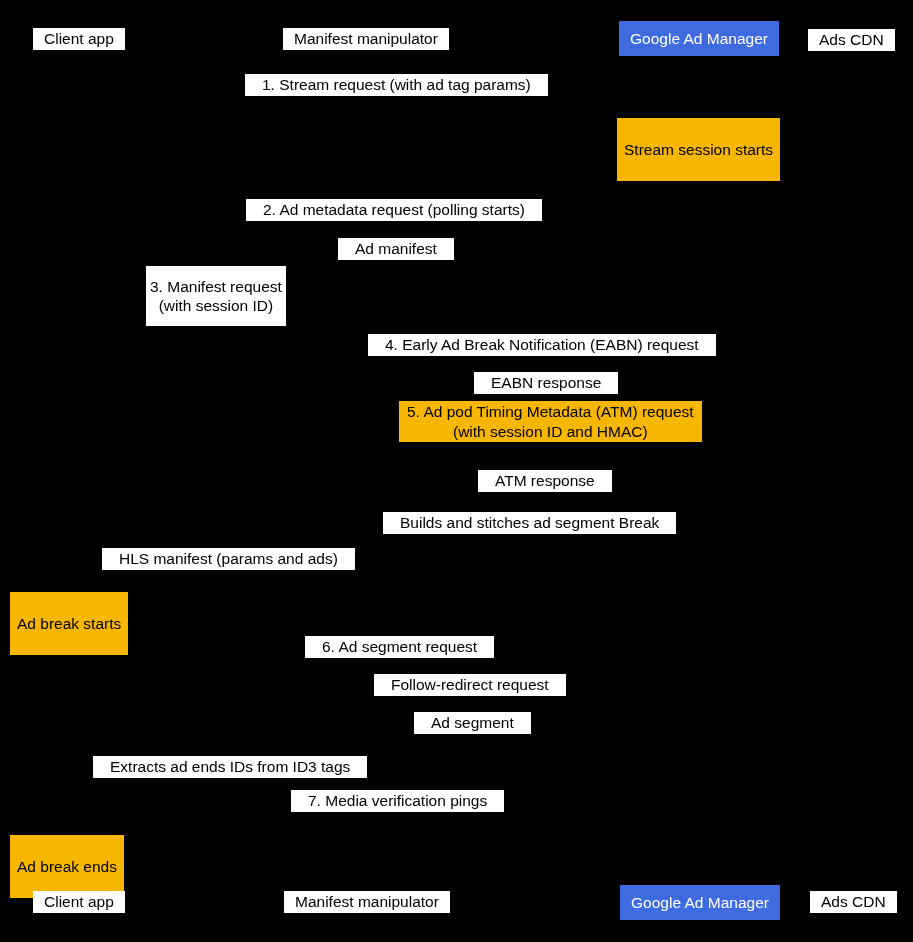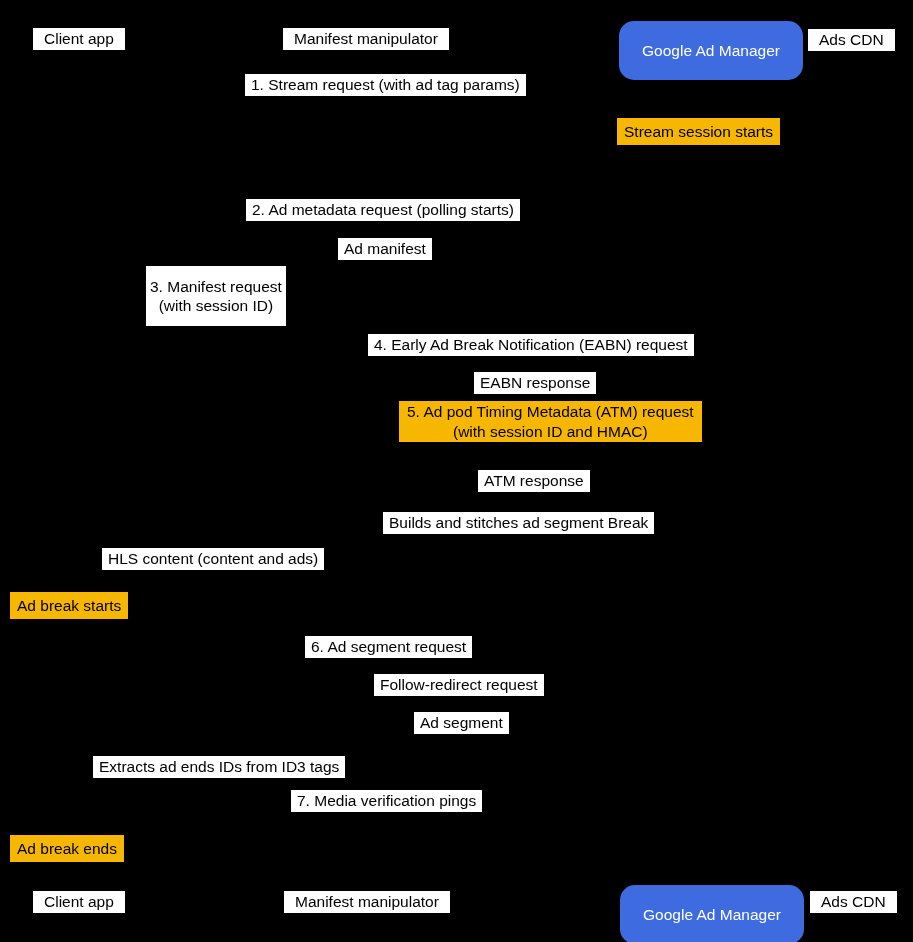--- a/index.html
+++ b/index.html
@@ -18,51 +18,51 @@
     background:var(--background);
     font-family:"Liberation Sans", sans-serif;
     overflow:hidden;
   }
   .msg{
     position:absolute;
     background:var(--label_bg);
     color:var(--label_text);
     font-size:15.5px;
     line-height:22px;
-    padding:0 6px;
+    padding:0 17px;
     white-space:pre-line;
     text-align:center;
   }
   .msg.two-line{line-height:19px;padding:11px 4px;}
   .note{
     position:absolute;
     background:var(--highlight_bg);
     color:var(--highlight_text);
     font-size:15.5px;
     line-height:27px;
-    padding:0 7px;
+    padding:18px 7px;
     white-space:pre-line;
     text-align:center;
   }
   .note.two-line{line-height:19.5px;padding:1px 8px;}
   .actor{
     position:absolute;
     background:var(--label_bg);
     color:var(--label_text);
     font-size:15.5px;
     line-height:22px;
     padding:0 11px;
     white-space:nowrap;
   }
   .actor.blue{
     background:var(--blue_bg);
     color:var(--blue_text);
     width:160px;height:35px;
-    padding:12px;
-    display:flex;align-items:center;justify-content:center;border-radius:15px;
+    padding:0;
+    display:flex;align-items:center;justify-content:center;
   }
 </style>
 </head>
 <body>
 
 <div class="canvas">
 
   <div class="actor" style="left:33px;top:28px">Client app</div>
   <div class="actor" style="left:283px;top:28px">Manifest manipulator</div>
   <div class="actor blue" style="left:619px;top:21px">Google Ad Manager</div>
@@ -84,21 +84,21 @@
 
   <div class="msg" style="left:474px;top:372px">EABN response</div>
 
   <div class="note two-line" style="left:399px;top:401px">5. Ad pod Timing Metadata (ATM) request
 (with session ID and HMAC)</div>
 
   <div class="msg" style="left:478px;top:470px">ATM response</div>
 
   <div class="msg" style="left:383px;top:512px">Builds and stitches ad segment Break</div>
 
-  <div class="msg" style="left:102px;top:548px">HLS content (content and ads)</div>
+  <div class="msg" style="left:102px;top:548px">HLS manifest (params and ads)</div>
 
   <div class="note" style="left:10px;top:592px">Ad break starts</div>
 
   <div class="msg" style="left:305px;top:636px">6. Ad segment request</div>
 
   <div class="msg" style="left:374px;top:674px">Follow-redirect request</div>
 
   <div class="msg" style="left:414px;top:712px">Ad segment</div>
 
   <div class="msg" style="left:93px;top:756px">Extracts ad ends IDs from ID3 tags</div>

